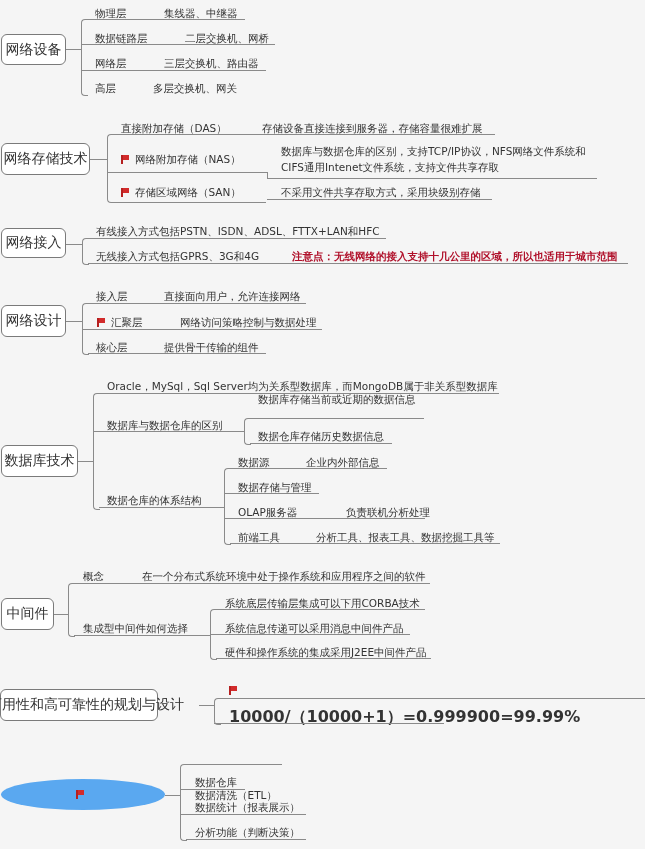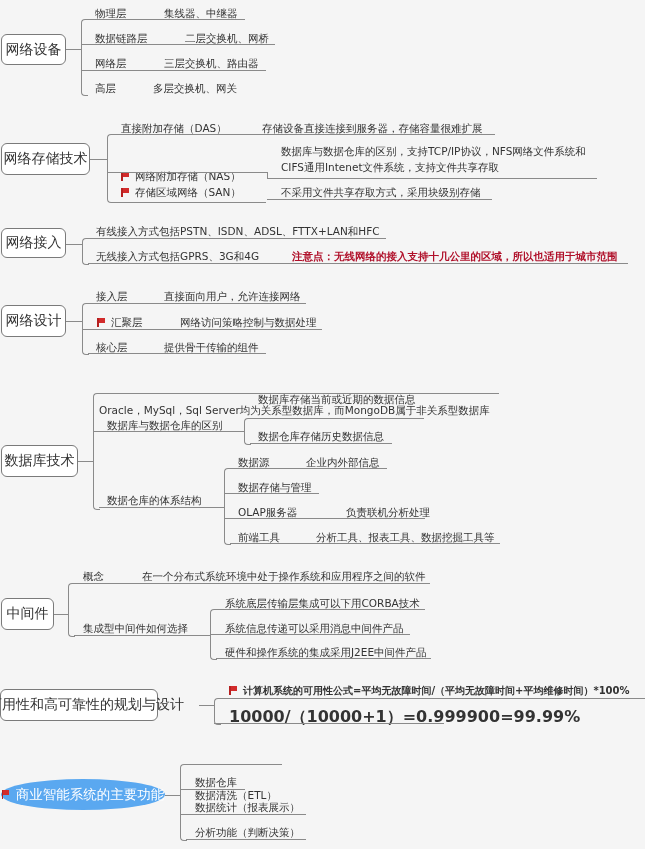--- a/index.html
+++ b/index.html
@@ -37,21 +37,21 @@
 <div class="hl" style="left:81px;top:70px;width:185px;"></div>
 <span class="t" style="left:95px;top:81px;">高层</span>
 <span class="t" style="left:153px;top:81px;">多层交换机、网关</span>
 
 <div class="root" style="left:1px;top:143px;width:89px;height:32px;">网络存储技术</div>
 <div class="hl" style="left:90px;top:159px;width:17px;"></div>
 <div class="br" style="left:107px;top:134px;width:158px;height:67px;border-top-color:#8a8a8a;"></div>
 <span class="t" style="left:121px;top:121px;">直接附加存储（DAS）</span>
 <span class="t" style="left:262px;top:121px;">存储设备直接连接到服务器，存储容量很难扩展</span>
 <div class="hl" style="left:265px;top:134px;width:230px;"></div>
-<span class="t" style="left:121px;top:152px;margin-top:17px;"><span class="flag"></span><span>网络附加存储（NAS）</span></span>
+<span class="t" style="left:121px;top:152px;"><span class="flag"></span><span>网络附加存储（NAS）</span></span>
 <div class="hl" style="left:107px;top:172px;width:160px;"></div>
 <div class="vl" style="left:267px;top:172px;height:6px;"></div>
 <span class="t" style="left:281px;top:144px;">数据库与数据仓库的区别，支持TCP/IP协议，NFS网络文件系统和</span>
 <span class="t" style="left:281px;top:160px;">CIFS通用Intenet文件系统，支持文件共享存取</span>
 <div class="hl" style="left:267px;top:178px;width:330px;"></div>
 <span class="t" style="left:121px;top:185px;"><span class="flag"></span><span>存储区域网络（SAN）</span></span>
 <span class="t" style="left:281px;top:185px;">不采用文件共享存取方式，采用块级别存储</span>
 <div class="hl" style="left:267px;top:199px;width:225px;"></div>
 
 <div class="root" style="left:1px;top:228px;width:65px;height:30px;">网络接入</div>
@@ -72,21 +72,21 @@
 <span class="t" style="left:97px;top:315px;"><span class="flag"></span><span>汇聚层</span></span>
 <span class="t" style="left:180px;top:315px;">网络访问策略控制与数据处理</span>
 <div class="hl" style="left:82px;top:329px;width:240px;"></div>
 <span class="t" style="left:96px;top:340px;">核心层</span>
 <span class="t" style="left:164px;top:340px;">提供骨干传输的组件</span>
 <div class="hl" style="left:88px;top:353px;width:178px;"></div>
 
 <div class="root" style="left:1px;top:445px;width:77px;height:32px;">数据库技术</div>
 <div class="hl" style="left:78px;top:461px;width:15px;"></div>
 <div class="br" style="left:93px;top:393px;width:6px;height:115px;"></div>
-<span class="t" style="left:99px;top:379px;margin-top:24px;">Oracle，MySql，Sql Server均为关系型数据库，而MongoDB属于非关系型数据库</span>
+<span class="t" style="left:107px;top:379px;">Oracle，MySql，Sql Server均为关系型数据库，而MongoDB属于非关系型数据库</span>
 <div class="hl" style="left:99px;top:393px;width:400px;"></div>
 <span class="t" style="left:107px;top:418px;">数据库与数据仓库的区别</span>
 <div class="hl" style="left:93px;top:431px;width:136px;"></div>
 <div class="hl" style="left:229px;top:431px;width:15px;"></div>
 <div class="br" style="left:244px;top:418px;width:6px;height:25px;"></div>
 <span class="t" style="left:258px;top:392px;">数据库存储当前或近期的数据信息</span>
 <div class="hl" style="left:250px;top:418px;width:174px;"></div>
 <span class="t" style="left:258px;top:429px;">数据仓库存储历史数据信息</span>
 <div class="hl" style="left:250px;top:443px;width:142px;"></div>
 <span class="t" style="left:107px;top:493px;">数据仓库的体系结构</span>
@@ -116,28 +116,27 @@
 <span class="t" style="left:225px;top:596px;">系统底层传输层集成可以下用CORBA技术</span>
 <div class="hl" style="left:216px;top:609px;width:209px;"></div>
 <span class="t" style="left:225px;top:621px;">系统信息传递可以采用消息中间件产品</span>
 <div class="hl" style="left:210px;top:634px;width:200px;"></div>
 <span class="t" style="left:225px;top:645px;">硬件和操作系统的集成采用J2EE中间件产品</span>
 <div class="hl" style="left:216px;top:658px;width:215px;"></div>
 
 <div class="root" style="left:0;top:689px;width:158px;height:32px;">高可用性和高可靠性的规划与设计</div>
 <div class="hl" style="left:199px;top:705px;width:15px;"></div>
 <div class="br" style="left:214px;top:698px;width:6px;height:25px;border-bottom:1px solid #8a8a8a;"></div>
-<span class="t bold" style="left:229px;top:684px;font-size:10px;"><span class="flag"></span><span>计算机系统的可用性公式=平均无故障时间/（平均无故障时间+平均维修时间）*100%</span></span>
+<span class="t bold" style="left:229px;top:684px;font-size:10px;"><span class="flag"></span></span>
 <div class="hl" style="left:220px;top:698px;width:425px;"></div>
 <span class="t bold" style="left:229px;top:710px;font-size:16px;">10000/（10000+1）=0.999900=99.99%</span>
 <div class="hl" style="left:214px;top:723px;width:230px;"></div>
 
 <div class="root bi" style="left:1px;top:779px;width:164px;height:31px;">
     <span class="flag"></span>
-    <span>商业智能系统的主要功能</span>
   </div>
 <div class="hl" style="left:165px;top:795px;width:15px;"></div>
 <div class="br" style="left:180px;top:764px;width:6px;height:75px;"></div>
 <span class="t" style="left:195px;top:750px;margin-top:38px;">数据清洗（ETL）</span>
 <div class="hl" style="left:186px;top:764px;width:96px;"></div>
 <span class="t" style="left:195px;top:775px;">数据仓库</span>
 <div class="hl" style="left:180px;top:789px;width:65px;"></div>
 <span class="t" style="left:195px;top:800px;">数据统计（报表展示）</span>
 <div class="hl" style="left:180px;top:814px;width:126px;"></div>
 <span class="t" style="left:195px;top:825px;">分析功能（判断决策）</span>

